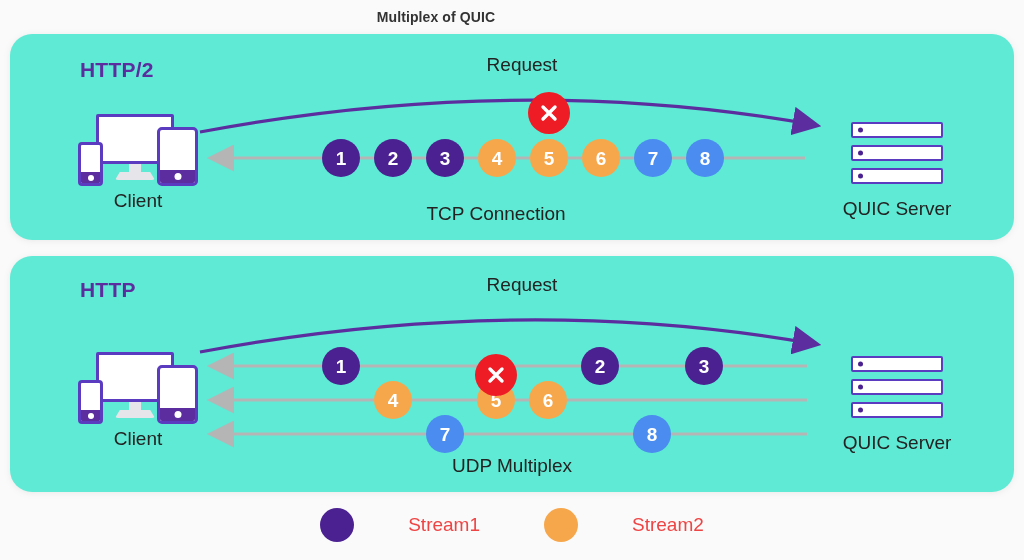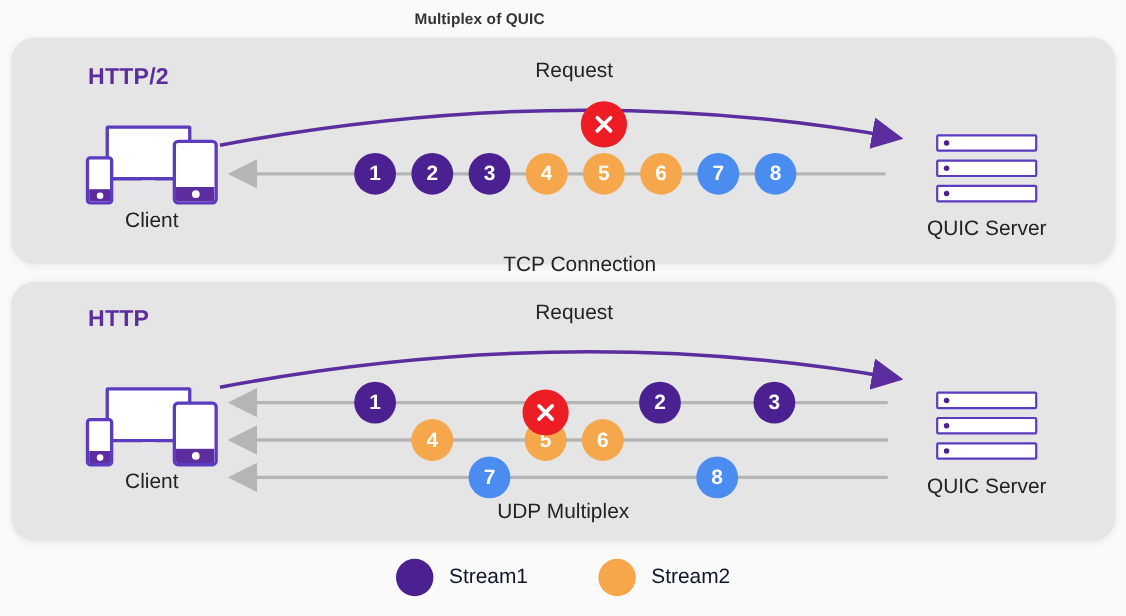--- a/index.html
+++ b/index.html
@@ -23,21 +23,21 @@
     text-align: center;
     font-size: 14px;
     font-weight: 600;
     color: #333333;
     letter-spacing: 0.1px;
   }
   .card {
     position: absolute;
     left: 10px;
     width: 1004px;
-    background: #e5e5e5;
+    background: #5eead4;
     border-radius: 22px;
     box-shadow: 0 1px 6px rgba(120,120,140,0.13);
     text-decoration: underline;
   }
   #card-http2 { top: 34px; height: 206px; }
   #card-quic  { top: 256px; height: 236px; }
 
   .proto-label {
     position: absolute;
     font-size: 21px;
@@ -170,21 +170,21 @@
     position: absolute;
     left: 0; top: 508px;
     width: 1024px;
     display: flex;
     justify-content: center;
     align-items: center;
     gap: 64px;
   }
   .legend-item { display: flex; align-items: center; gap: 14px; }
   .legend-swatch { width: 34px; height: 34px; border-radius: 50%; }
-  .legend-text { font-size: 19px; color: #0f172a; }
+  .legend-text { font-size: 19px; color: #ef4444; margin-left: 40px; }
 </style>
 </head>
 <body>
 
 <div class="page-title">Multiplex of QUIC</div>
 
 <div class="card" id="card-http2">
 
   <div class="proto-label" id="label-http2">HTTP/2</div>
 
@@ -227,21 +227,21 @@
       </marker>
       <marker id="arrow-gray-1" markerWidth="9" markerHeight="9" refX="7" refY="4.5" orient="auto">
         <path d="M0,0 L9,4.5 L0,9 z" fill="#b5b5b5"></path>
       </marker>
     </defs>
     <path d="M190,98 Q510,38 805,91" stroke="#5b2d9e" stroke-width="3.2" fill="none" marker-end="url(#arrow-purple-1)"></path>
     <line x1="795" y1="124" x2="203" y2="124" stroke="#b5b5b5" stroke-width="3" marker-end="url(#arrow-gray-1)"></line>
   </svg>
 
   <div class="request-label" style="left:392px; top:20px;">Request</div>
-  <div class="conn-caption" style="left:317px; top:169px;margin-top:27px;">TCP Connection</div>
+  <div class="conn-caption" style="left:286px; top:169px;">TCP Connection</div>
 
   <div class="packet stream1" style="left:312px; top:105px;">1</div>
   <div class="packet stream1" style="left:364px; top:105px;">2</div>
   <div class="packet stream1" style="left:416px; top:105px;">3</div>
   <div class="packet stream2" style="left:468px; top:105px;">4</div>
   <div class="packet stream2" style="left:520px; top:105px;">5</div>
   <div class="packet stream2" style="left:572px; top:105px;">6</div>
   <div class="packet stream3" style="left:624px; top:105px;">7</div>
   <div class="packet stream3" style="left:676px; top:105px;">8</div>
 

